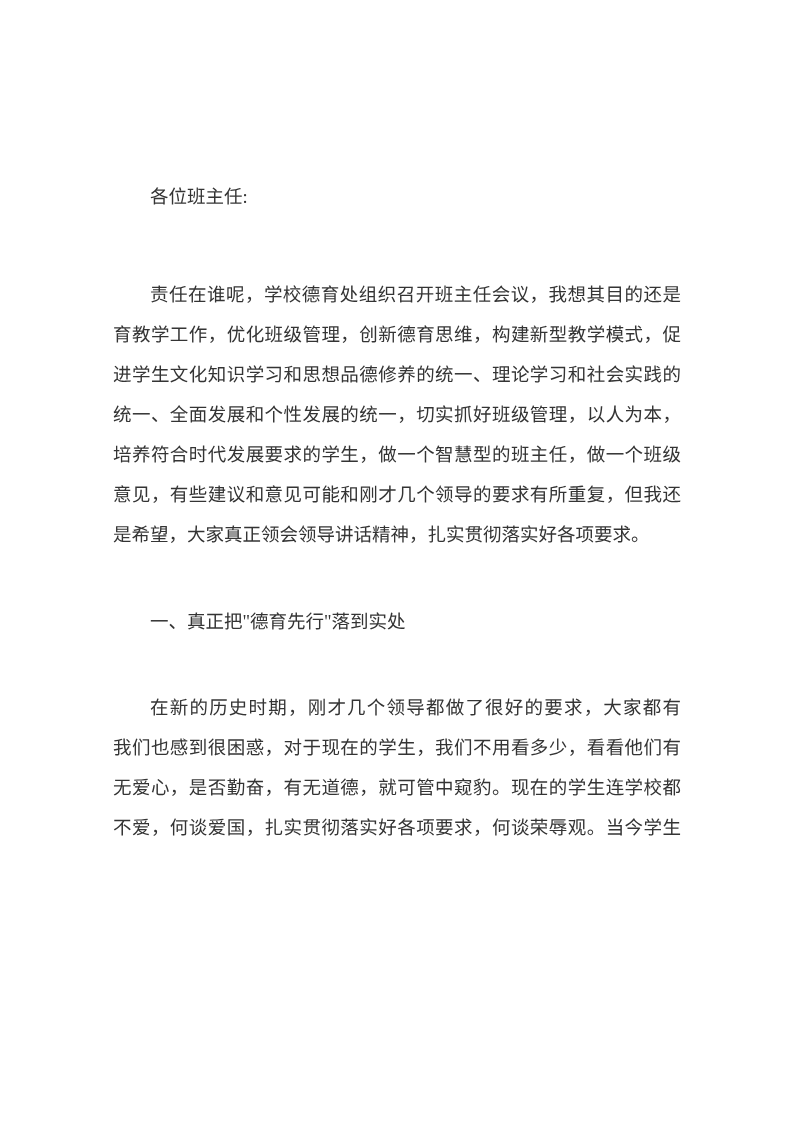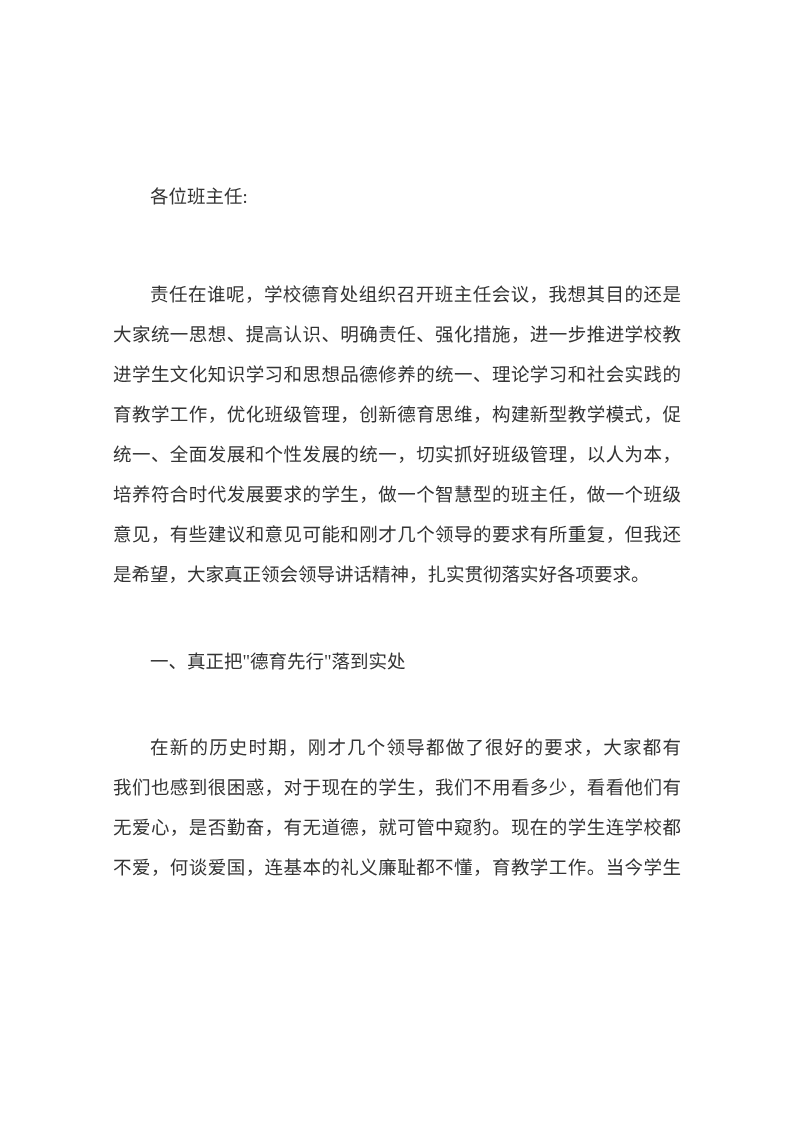--- a/index.html
+++ b/index.html
@@ -49,31 +49,30 @@
 </head>
 <body>
 
 <div class="page">
   <div class="doc">
       <div class="block salutation">
         <div class="line first nofill">各位班主任:</div>
       </div>
       <div class="block paragraph">
         <div class="line first">责任在谁呢，学校德育处组织召开班主任会议，我想其目的还是要</div>
-        <div class="line">大家统一思想、提高认识、明确责任、强化措施，进一步推进学校教</div>
+        <div class="line">育教学工作，优化班级管理，创新德育思维，构建新型教学模式，促</div>
         <div class="line">进学生文化知识学习和思想品德修养的统一、理论学习和社会实践的</div>
-        <div class="line">育教学工作，优化班级管理，创新德育思维，构建新型教学模式，促</div>
         <div class="line">统一、全面发展和个性发展的统一，切实抓好班级管理，以人为本，</div>
         <div class="line">培养符合时代发展要求的学生，做一个智慧型的班主任，做一个班级</div>
         <div class="line">意见，有些建议和意见可能和刚才几个领导的要求有所重复，但我还</div>
         <div class="line nofill">是希望，大家真正领会领导讲话精神，扎实贯彻落实好各项要求。</div>
       </div>
       <div class="block heading">
         <div class="line first nofill">一、真正把"德育先行"落到实处</div>
       </div>
       <div class="block paragraph">
         <div class="line first">在新的历史时期，刚才几个领导都做了很好的要求，大家都有</div>
         <div class="line">我们也感到很困惑，对于现在的学生，我们不用看多少，看看他们有</div>
         <div class="line">无爱心，是否勤奋，有无道德，就可管中窥豹。现在的学生连学校都</div>
-        <div class="line">不爱，何谈爱国，连基本的礼义廉耻都不懂，育教学工作。当今学生</div>
+        <div class="line">不爱，何谈爱国，扎实贯彻落实好各项要求，何谈荣辱观。当今学生</div>
       </div>
     </div>
 </div>
 
 </body></html>

